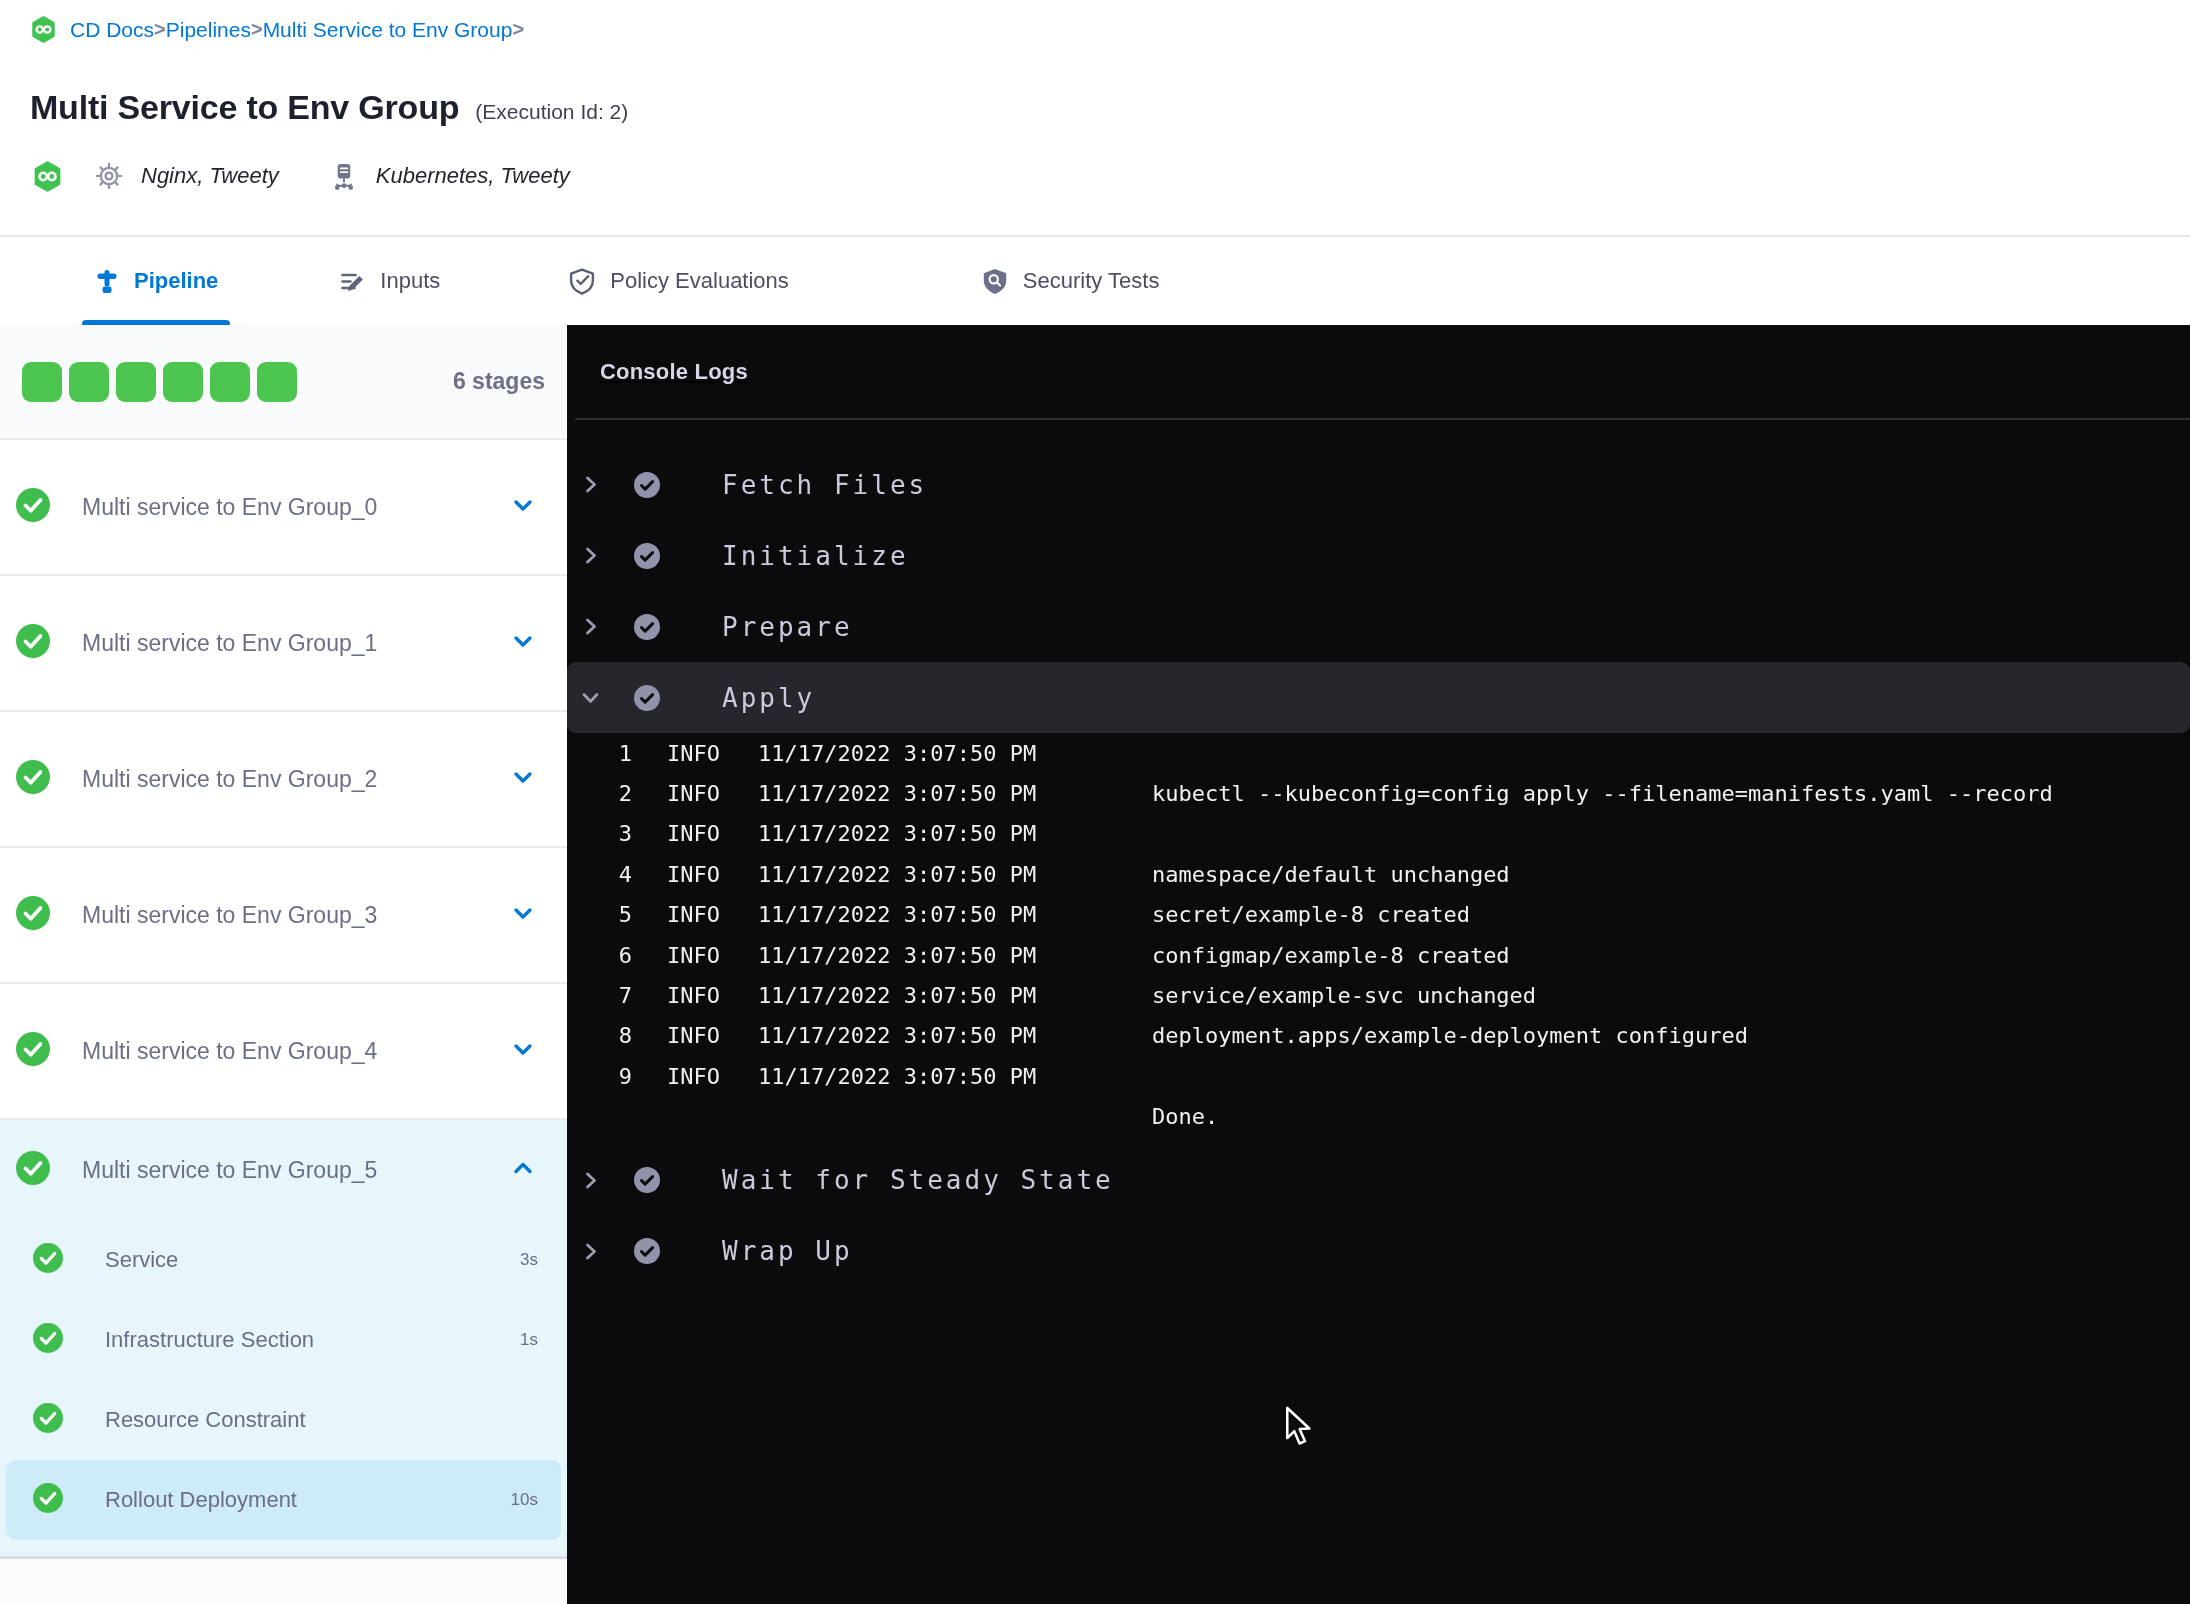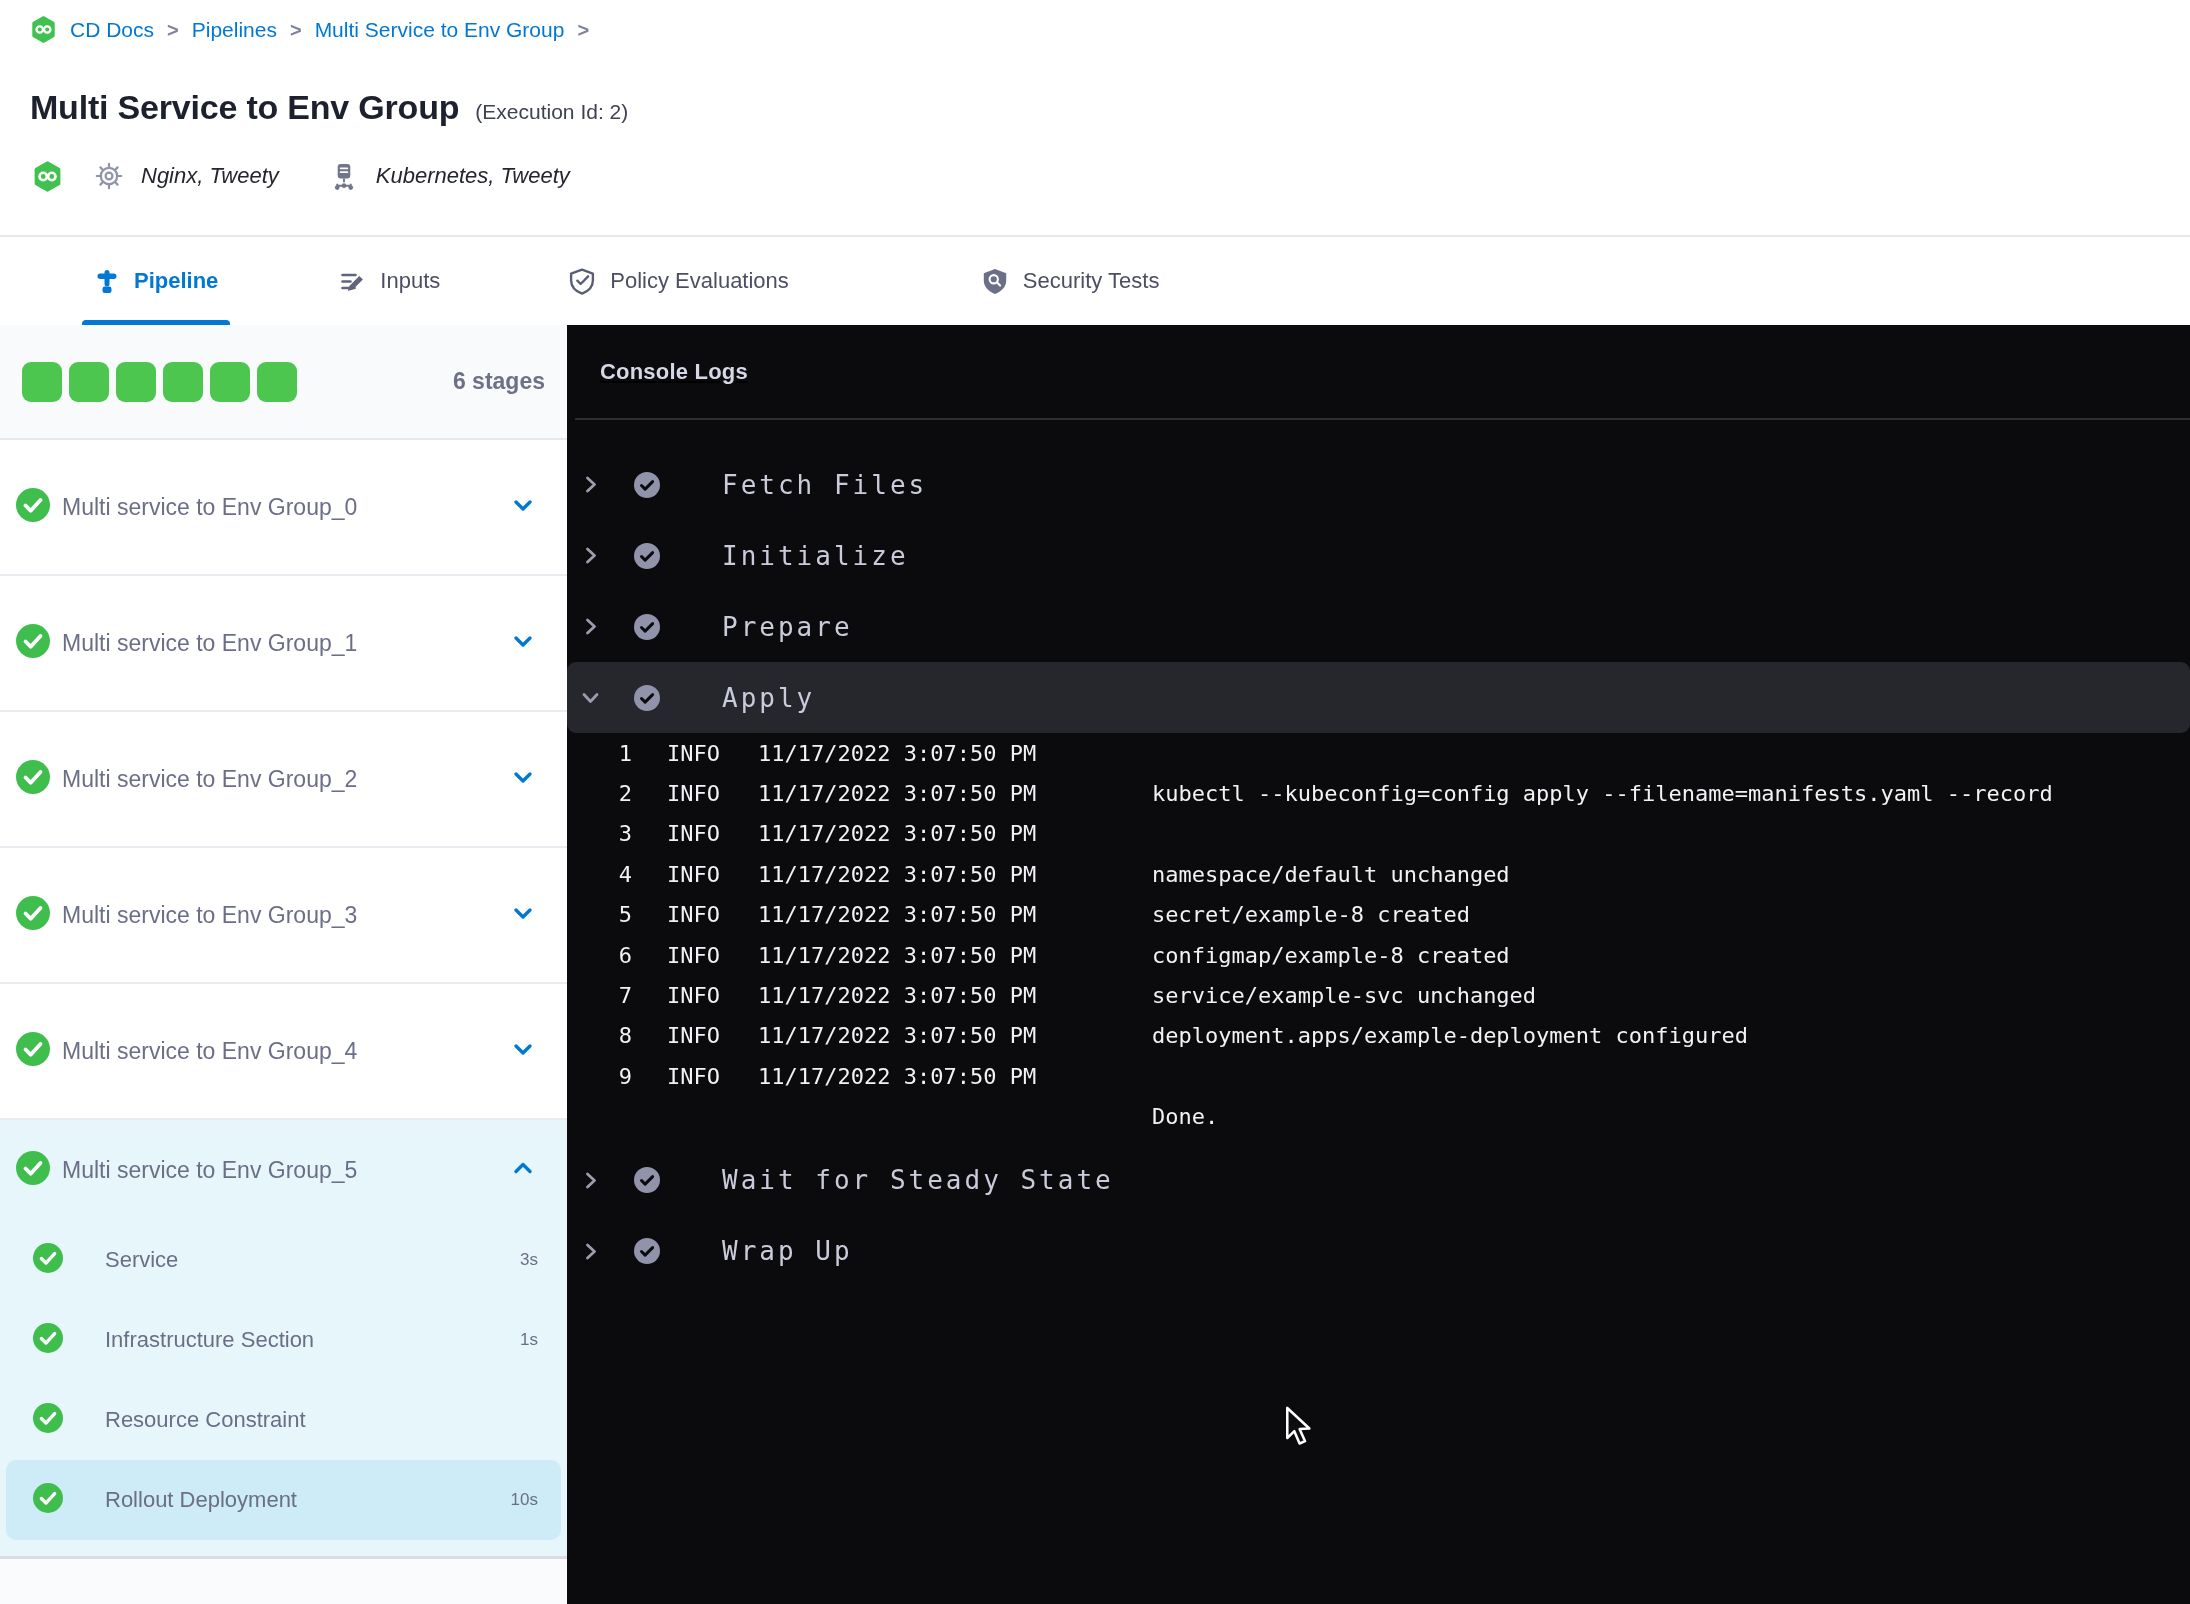--- a/index.html
+++ b/index.html
@@ -26,21 +26,21 @@
   .tab.active { color:var(--accent-blue); font-weight:700; }
   .tab.active::after { content:""; position:absolute; left:-12px; right:-12px; bottom:0; height:5px; border-radius:4px 4px 0 0; background:var(--accent-blue); }
   
   .main { position:absolute; top:325px; left:0; width:2190px; height:1279px; display:flex; }
   .left-panel { width:567px; height:100%; display:flex; flex-direction:column; background:#fff; }
   .stages-header { height:115px; flex:0 0 115px; background:#f9fafc; border-bottom:2px solid #e7e9f0; position:relative; display:flex; align-items:center; padding-left:22px;font-weight:bold; }
   .squares { display:flex; gap:7px; }
   .square { width:40px; height:40px; border-radius:9px; background:var(--square-green); }
   .stage-count { position:absolute; right:22px; font-size:23px; color:#6d7087; }
   .stage-row { height:136px; flex:0 0 136px; border-bottom:2px solid #e9ebf1; display:flex; align-items:center; padding:0 30px 0 16px; background:#fff; cursor:pointer; }
-  .stage-name { margin-left:12px; font-size:23px; color:var(--gray-text); flex:1; }
+  .stage-name { margin-left:32px; font-size:23px; color:var(--gray-text); flex:1; }
   .stage-expanded { background:var(--expanded-cyan); flex:1; display:flex; flex-direction:column; }
   .stage-row-header { height:100px; flex:0 0 100px; display:flex; align-items:center; padding:0 30px 0 16px; cursor:pointer; }
   .substep { height:80px; flex:0 0 80px; margin:0 6px; padding:0 23px 0 27px; display:flex; align-items:center; border-radius:10px; cursor:pointer;gap:11px; }
   .substep.selected { background:var(--selected-cyan); }
   .substep-name { margin-left:31px; font-size:22px; color:var(--gray-text); flex:1; }
   .substep-duration { font-size:17px; color:var(--gray-text); }
   .expanded-footer { margin-top:16px; border-top:3px solid #d9dce4; background:#fafbfd; flex:1; }
   
   .console { flex:1; background:var(--console-bg); position:relative; overflow:hidden; }
   .console-header { height:95px; margin-left:8px; border-bottom:2px solid #2d2d33; display:flex; align-items:center; padding-left:25px;text-decoration:underline; }
@@ -61,21 +61,21 @@
 </head>
 <body>
 
 <header class="app-header">
   <nav class="breadcrumb">
     <svg width="27" height="27" viewBox="0 0 26 26">
       <path d="M13 1.4 L22.6 6.9 V19.1 L13 24.6 L3.4 19.1 V6.9 Z" fill="#3fc24f" stroke="#3fc24f" stroke-width="2.4" stroke-linejoin="round"></path>
       <circle cx="9.4" cy="13" r="3.1" stroke="#ffffff" stroke-width="2.2" fill="none"></circle>
       <circle cx="16.6" cy="13" r="3.1" stroke="#ffffff" stroke-width="2.2" fill="none"></circle>
     </svg>
-    <span class="crumbs" style="display: flex; align-items: flex-end; gap: 13px;">
+    <span class="crumbs" style="display: flex; align-items: flex-start; ">
         <span class="crumb">CD Docs</span>
         <span class="crumb-sep">&gt;</span>
         <span class="crumb">Pipelines</span>
         <span class="crumb-sep">&gt;</span>
         <span class="crumb">Multi Service to Env Group</span>
         <span class="crumb-sep">&gt;</span>
       </span>
   </nav>
 
   <div class="page-title-row">

